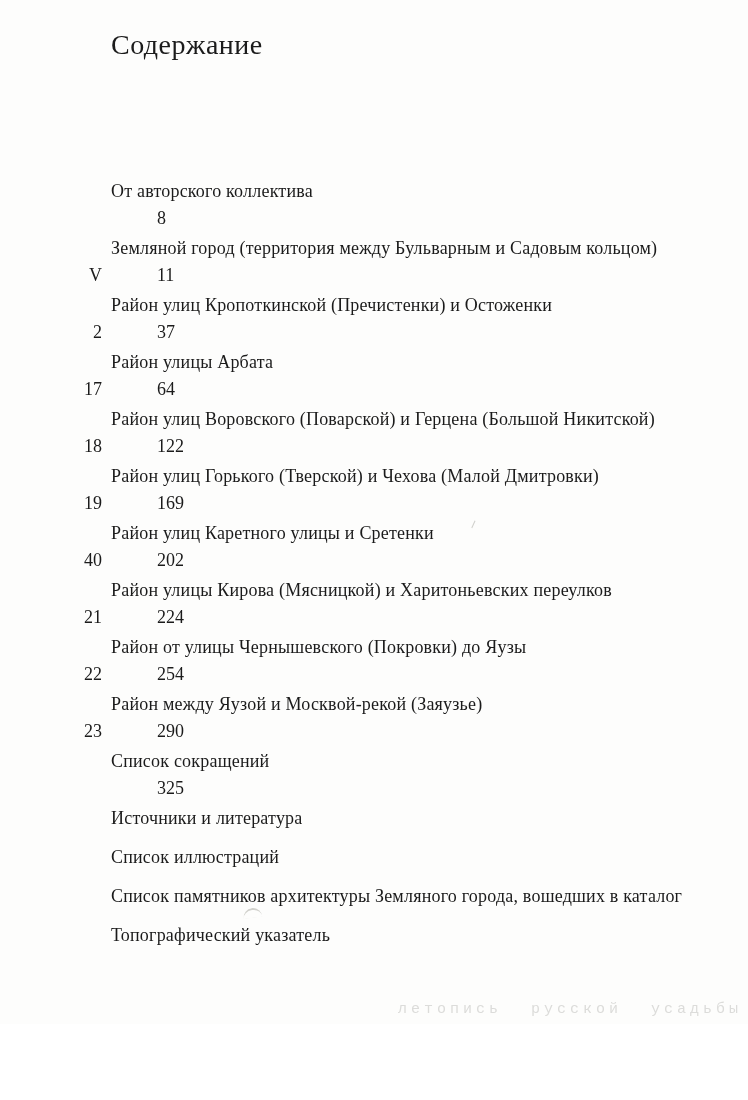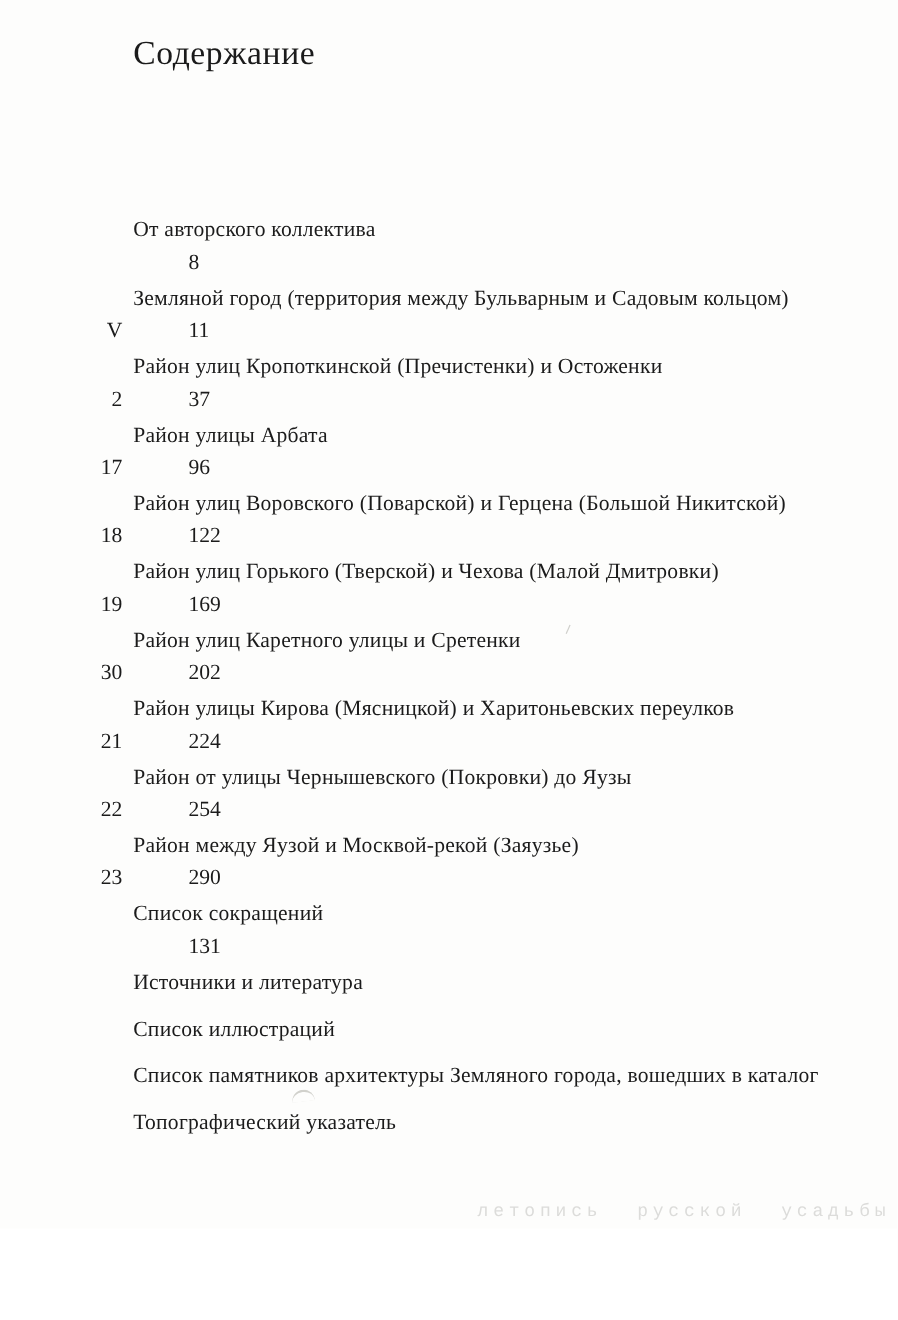--- a/index.html
+++ b/index.html
@@ -111,42 +111,42 @@
     <div class="entry-body">
       <div class="titleline">Район улиц Кропоткинской (Пречистенки) и Остоженки</div>
       <div class="pageline">37</div>
     </div>
   </div>
 
   <div class="entry">
     <span class="num">17</span>
     <div class="entry-body">
       <div class="titleline">Район улицы Арбата</div>
-      <div class="pageline">96</div>
+      <div class="pageline">64</div>
     </div>
   </div>
 
   <div class="entry">
     <span class="num">18</span>
     <div class="entry-body">
       <div class="titleline">Район улиц Воровского (Поварской) и Герцена (Большой Никитской)</div>
       <div class="pageline">122</div>
     </div>
   </div>
 
   <div class="entry">
     <span class="num">19</span>
     <div class="entry-body">
       <div class="titleline">Район улиц Горького (Тверской) и Чехова (Малой Дмитровки)</div>
       <div class="pageline">169</div>
     </div>
   </div>
 
   <div class="entry">
-    <span class="num">30</span>
+    <span class="num">40</span>
     <div class="entry-body">
       <div class="titleline">Район улиц Каретного улицы и Сретенки</div>
       <div class="pageline">202</div>
     </div>
   </div>
 
   <div class="entry">
     <span class="num">21</span>
     <div class="entry-body">
       <div class="titleline">Район улицы Кирова (Мясницкой) и Харитоньевских переулков</div>
@@ -167,21 +167,21 @@
     <div class="entry-body">
       <div class="titleline">Район между Яузой и Москвой-рекой (Заяузье)</div>
       <div class="pageline">290</div>
     </div>
   </div>
 
   <div class="entry">
     <span class="num"></span>
     <div class="entry-body">
       <div class="titleline">Список сокращений</div>
-      <div class="pageline">131</div>
+      <div class="pageline">325</div>
     </div>
   </div>
 
   <div class="entry no-page">
     <span class="num"></span>
     <div class="entry-body">
       <div class="titleline">Источники и литература</div>
 
     </div>
   </div>

